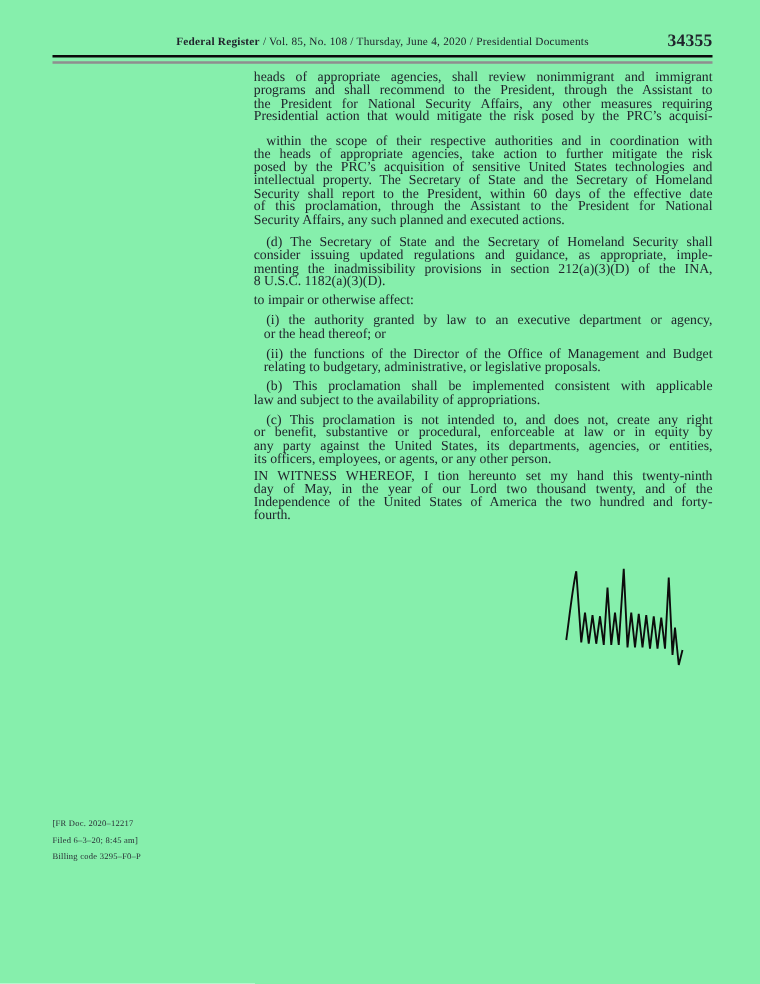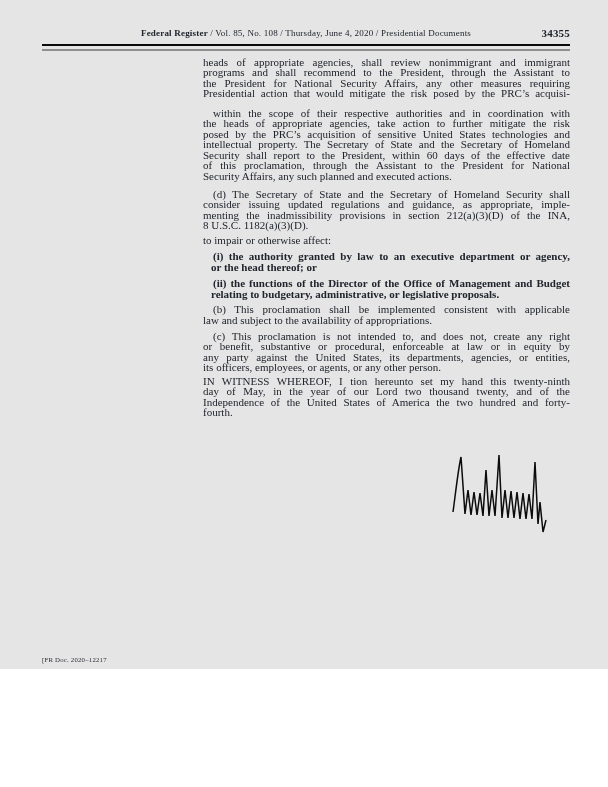--- a/index.html
+++ b/index.html
@@ -1,52 +1,52 @@
 <!DOCTYPE html>
 <html><head>
 <meta charset="utf-8">
 <style>
   html,body{margin:0;padding:0;background:#ffffff;}
   .page{
     position:relative;
-    width:608px;height:669px;
-    background:#e5e5e5;
+    width:608px;height:787px;
+    background:#86efac;
     font-family:"Liberation Serif","DejaVu Serif",serif;
     color:#20242c;
     overflow:hidden;
   }
   
   .running-head{
     position:absolute;left:42px;top:27px;width:528px;height:13px;
     font-size:9px;line-height:13px;text-align:center;white-space:nowrap;
     letter-spacing:.2px;
   }
   .running-head b{font-weight:bold;}
   .page-number{
-    position:absolute;right:0;top:0;font-weight:bold;font-size:11px;line-height:13px;
+    position:absolute;right:0;top:0;font-weight:bold;font-size:14px;line-height:13px;
   }
   .rule{position:absolute;left:42px;width:528px;}
   .rule-black{top:44px;height:2.4px;background:#0b0b0b;}
   .rule-gray{top:48.8px;height:1.8px;background:#8f8f8f;}
   
   .body-col{
     position:absolute;left:203px;top:53px;width:367px;
     font-size:11px;line-height:10.45px;
   }
   .para{margin:6px 0 0 0;}
   #p1{margin-top:4px;}
   #p2{margin-top:9px;}
   #p3{margin-top:8px;}
   #p4{margin-top:4px;}
   #p7{margin-top:5px;}
   #p9{margin-top:3px;}
   .ln{text-align:left;}
   .ln.j{text-align:justify;text-align-last:justify;}
   .para.indent .ln:first-child{text-indent:10px;}
-  .para.item{padding-left:8px;font-weight:bold;}
+  .para.item{padding-left:8px;}
   .para.item .ln:first-child{text-indent:2px;}
   .para .ln i{font-style:italic;}
   .para .ln b{font-weight:bold;}
   
   .signature{position:absolute;left:450px;top:452px;}
   
   .fr-doc-note{
     position:absolute;left:42px;top:653px;
     font-size:6.8px;line-height:13px;letter-spacing:.2px;color:#272b33;
   }

